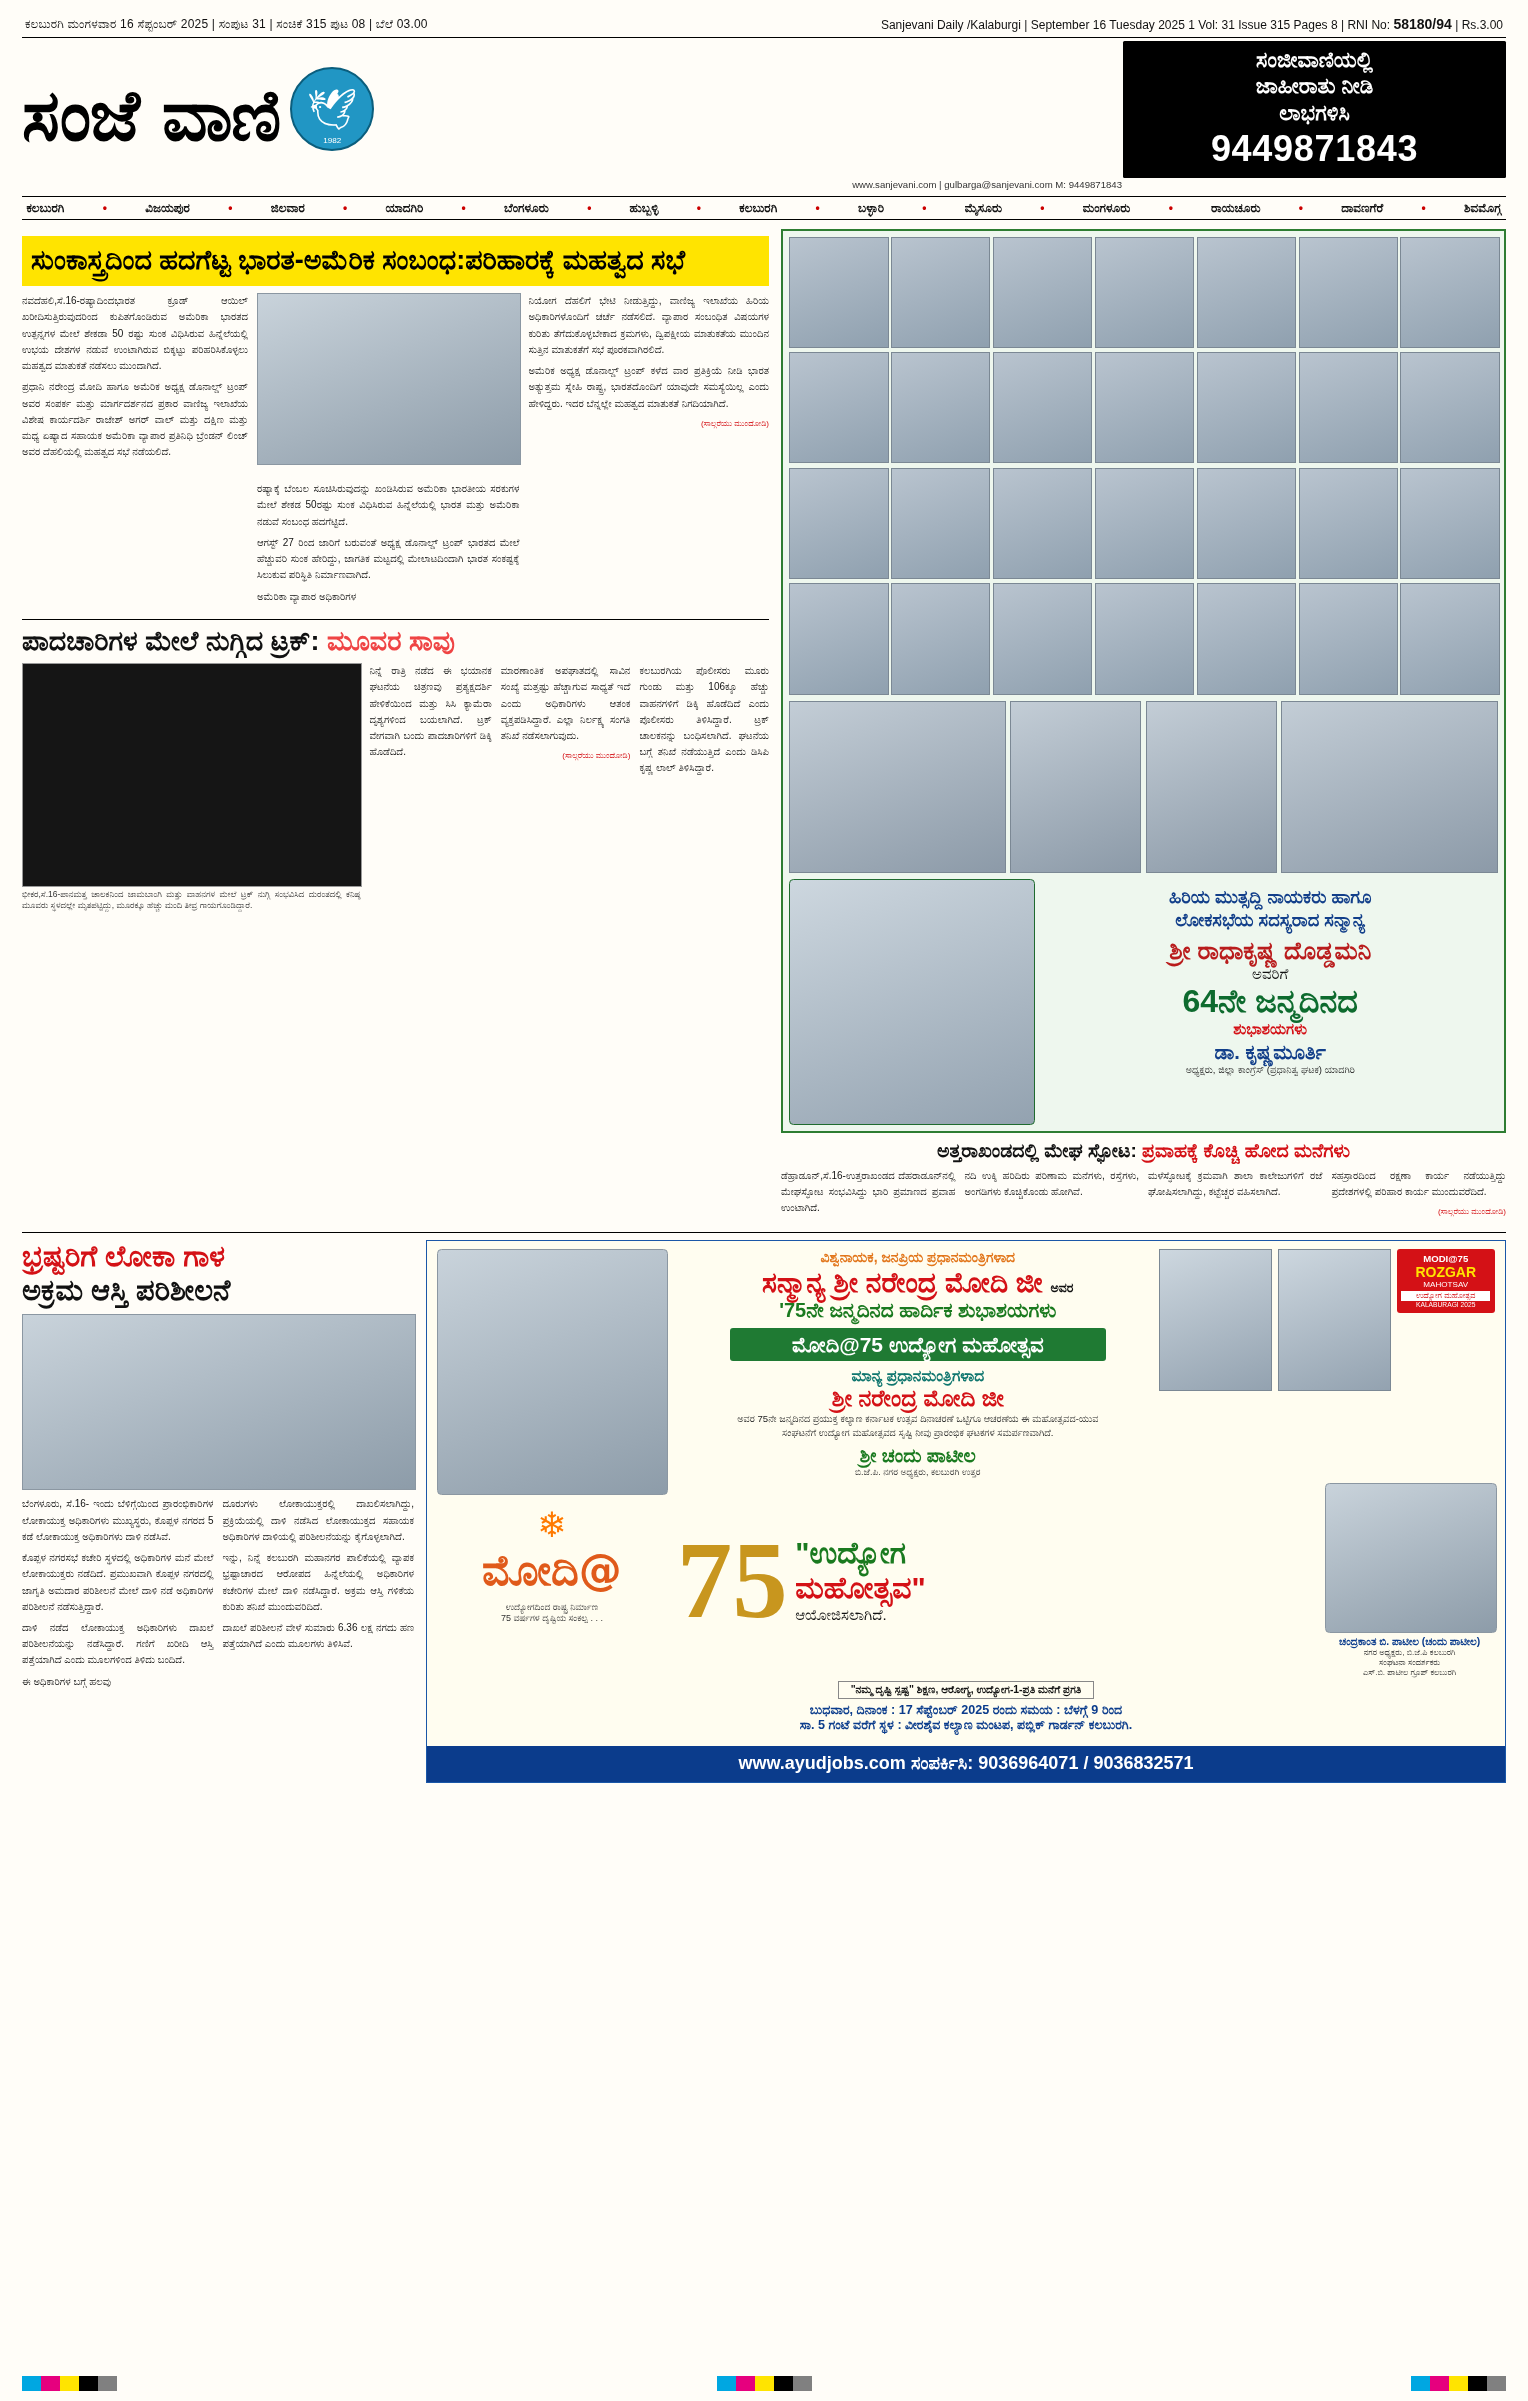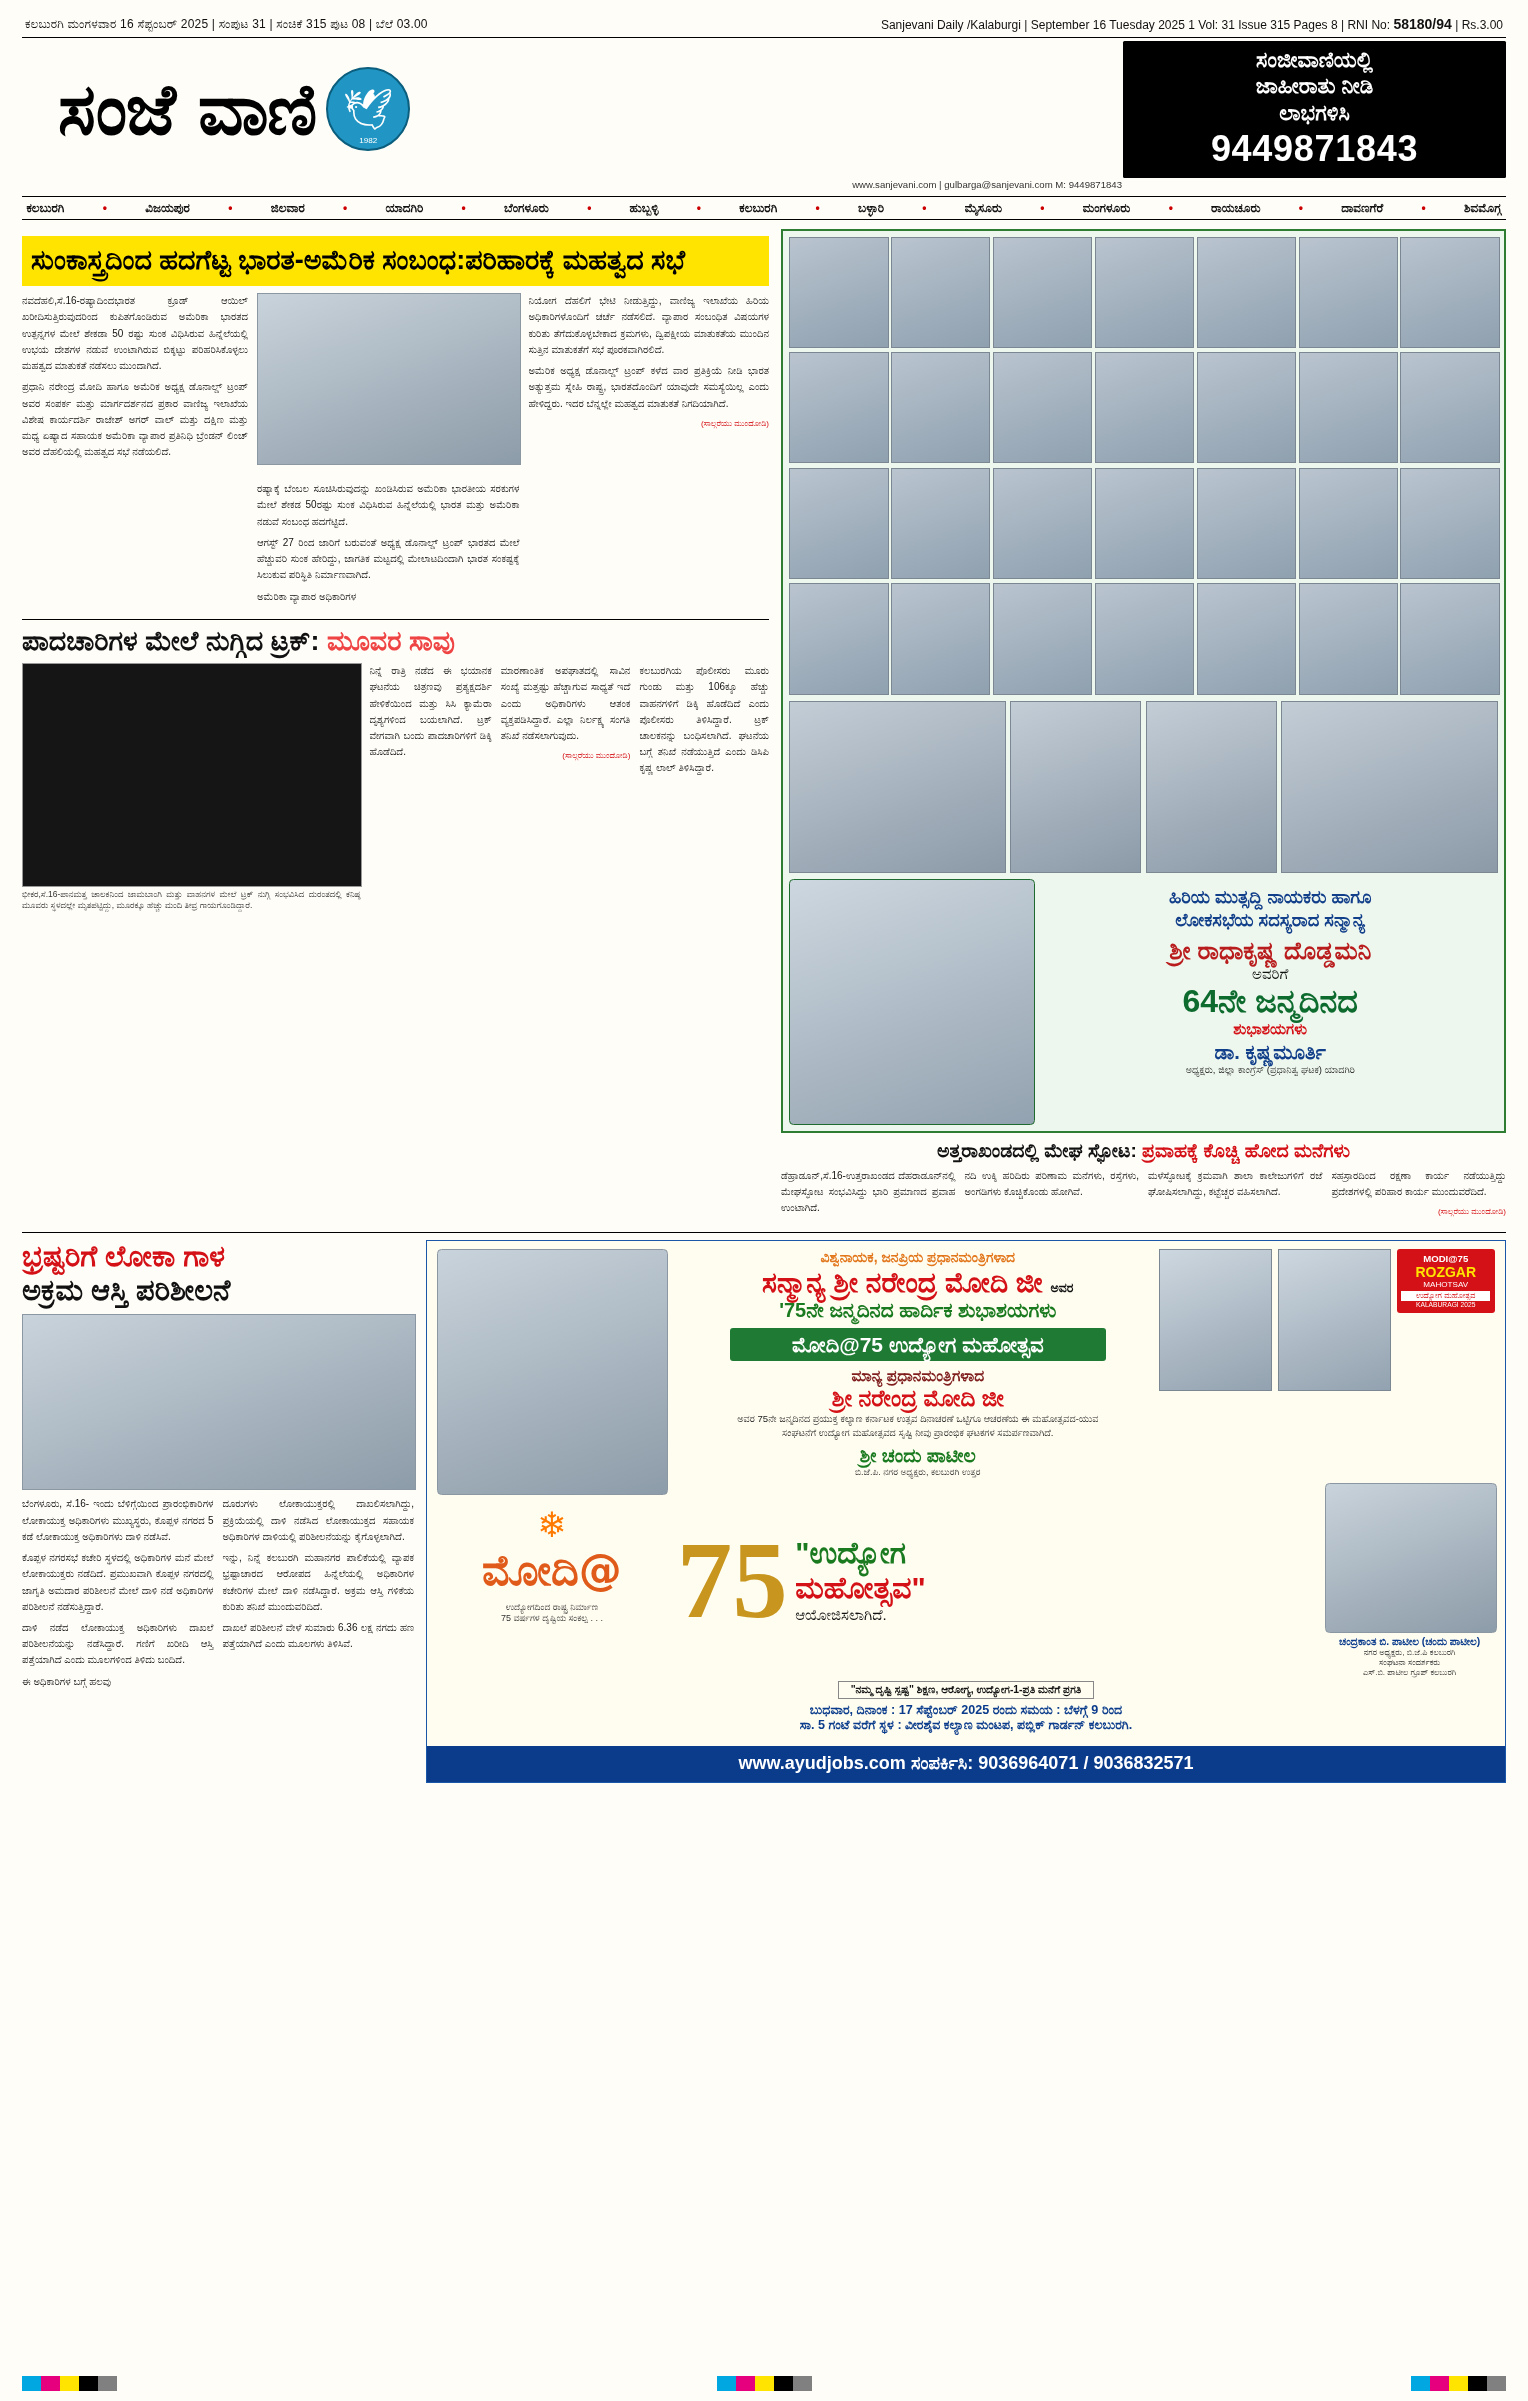--- a/index.html
+++ b/index.html
@@ -10,21 +10,21 @@
   }
   
   .topstrip{
     display:flex;align-items:center;justify-content:space-between;
     font-size:12px;color:#111;padding:16.3px 3px 4.4px 3px;border-bottom:0.7px solid #000;
   }
   .topstrip .kn{letter-spacing:0.2px;}
   .topstrip .en{font-size:12px;}
   .topstrip .en b{font-size:14px;}
   .masthead{display:flex;align-items:center;justify-content:space-between;padding:3px 0 0 0;}
-  .logoblock{display:flex;align-items:center;gap:10.4px;flex:1;margin-left:36px;}
+  .logoblock{display:flex;align-items:flex-end;gap:10.4px;flex:1;}
   .logo-text{
     font-family:"DejaVu Sans", sans-serif;font-weight:bold;font-size:71px;color:#000;
     letter-spacing:-1.5px;line-height:1;
   }
   .logo-emblem{
     width:80px;height:80px;border-radius:50%;background:#2196c4;border:2.2px solid #0b5e7d;
     display:flex;align-items:center;justify-content:center;position:relative;flex:0 0 auto;
   }
   .logo-emblem .dove{font-size:40px;color:#fff;line-height:1;}
   .logo-emblem .yr{position:absolute;bottom:4.4px;font-size:8.1px;color:#fff;}
@@ -88,21 +88,21 @@
   .lower{display:flex;gap:12px;margin-top:10.4px;border-top:0.7px solid #000;padding-top:7.4px;}
   .lower-left{width:392px;flex:0 0 392px;}
   .lower-right{flex:1;border:1.5px solid #1a57a8;background:#fffdf0;position:relative;overflow:hidden;}
   .leftbigtitle{font-size:29px;font-weight:bold;color:#d41116;line-height:1.15;}
   
   .ad{padding:7.4px 10.4px;position:relative;}
   .ad .line1{color:#e2761b;font-size:14px;font-weight:bold;text-align:center;}
   .ad .line2{color:#d41116;font-size:28px;font-weight:bold;text-align:center;line-height:1.2;}
   .ad .line3{color:#1a7a1f;font-size:20px;font-weight:bold;text-align:center;}
   .ad .band{background:#1f7a33;color:#fff;font-size:21px;font-weight:bold;text-align:center;padding:4.4px 0;margin:6px auto;width:78%;border-radius:3px;}
-  .ad .line4{color:#7f1d1d;font-size:15.5px;font-weight:bold;text-align:center;}
+  .ad .line4{color:#0f766e;font-size:15.5px;font-weight:bold;text-align:center;}
   .ad .line5{color:#d41116;font-size:23px;font-weight:bold;text-align:center;}
   .ad .small{font-size:9.6px;color:#222;text-align:center;line-height:1.5;padding:0 44px;}
   .ad .line6{color:#1a7a1f;font-size:19px;font-weight:bold;text-align:center;margin-top:4.4px;}
   .ad .tiny{font-size:9px;color:#333;text-align:center;}
   .ad75{font-size:111px;font-weight:bold;color:#c8961e;line-height:.9;font-family:"Liberation Serif",serif;}
   .modiat{font-size:43px;font-weight:bold;color:#e05a1a;font-family:"DejaVu Sans",sans-serif;}
   .ad-footer{background:#0b3c8c;color:#fff;text-align:center;font-size:18px;font-weight:bold;padding:7.4px;margin-top:6px;}
   .adface{width:111px;height:140px;background:linear-gradient(160deg,#cdd7df,#93a2b0);border:0.7px solid #7b8894;}
   
   .colorbar{position:absolute;left:22px;right:22px;bottom:10.4px;display:flex;justify-content:space-between;}

